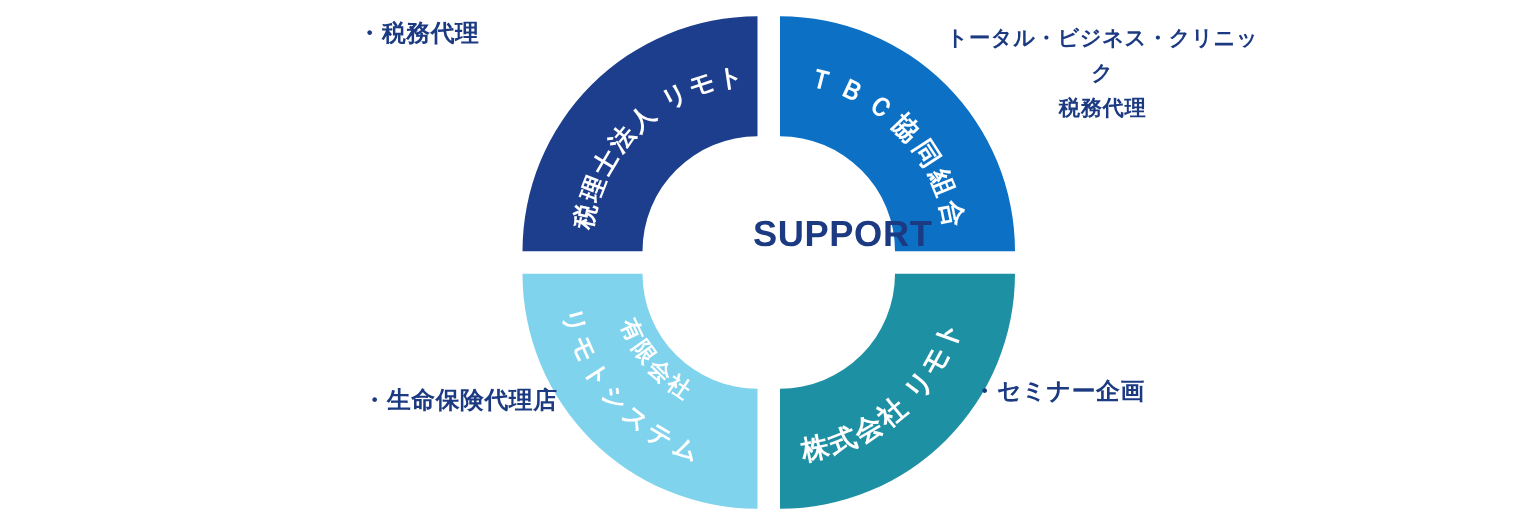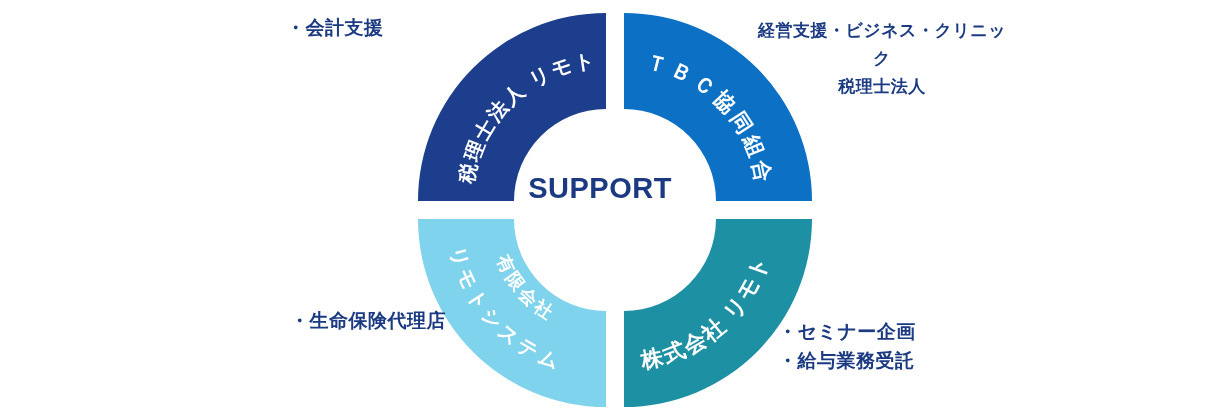--- a/index.html
+++ b/index.html
@@ -6,22 +6,22 @@
   .stage {
     position:relative; width:1229px; height:420px;
     background:#ffffff; overflow:hidden;
     font-family:"Liberation Sans", sans-serif;
   }
   .stage svg { position:absolute; left:0; top:0; }
   .note { position:absolute; color:#1b3a82; font-weight:700; }
   .list { font-size:19px; line-height:29px; letter-spacing:0.5px; }
   .tbc-note { font-size:17px; line-height:28px; text-align:center; letter-spacing:0.5px; }
   .center-title {
-    position:absolute; left:500px; top:171px; width:200px;
-    text-align:center; font-size:29px; line-height:34px;
+    position:absolute; left:546px; top:171px; width:200px;
+    text-align:right; font-size:29px; line-height:34px;
     font-weight:700; color:#1b3a82; letter-spacing:0.5px;
   }
   .band-text { fill:#ffffff; font-weight:700; font-family:"Liberation Sans", sans-serif; }
 </style>
 </head>
 <body>
 
 <div class="stage">
 
   <svg width="1229" height="420" viewBox="0 0 1229 420">
@@ -53,30 +53,29 @@
     <text class="band-text" font-size="20" letter-spacing="4">
       <textPath href="#arc-bl-outer" startOffset="12%">リモトシステム</textPath>
     </text>
   </svg>
 
   <div class="center-title">
     <div>SUPPORT</div>
   </div>
 
   <div class="note list" style="left:286px; top:13px;">
-    <div>・会計支援</div>
+    <div>・税務代理</div>
   </div>
 
   <div class="note tbc-note" style="left:750px; top:17px; width:264px;">
-    <div>経営支援・ビジネス・クリニック</div>
-    <div>税理士法人</div>
+    <div>トータル・ビジネス・クリニック</div>
+    <div>税務代理</div>
   </div>
 
   <div class="note list" style="left:290px; top:306px;">
     <div>・生命保険代理店</div>
   </div>
 
-  <div class="note list" style="left:778px; top:299px;margin-top:18px;">
+  <div class="note list" style="left:778px; top:299px;">
     <div>・セミナー企画</div>
-    <div>・給与業務受託</div>
   </div>
 
 </div>
 
 </body></html>

